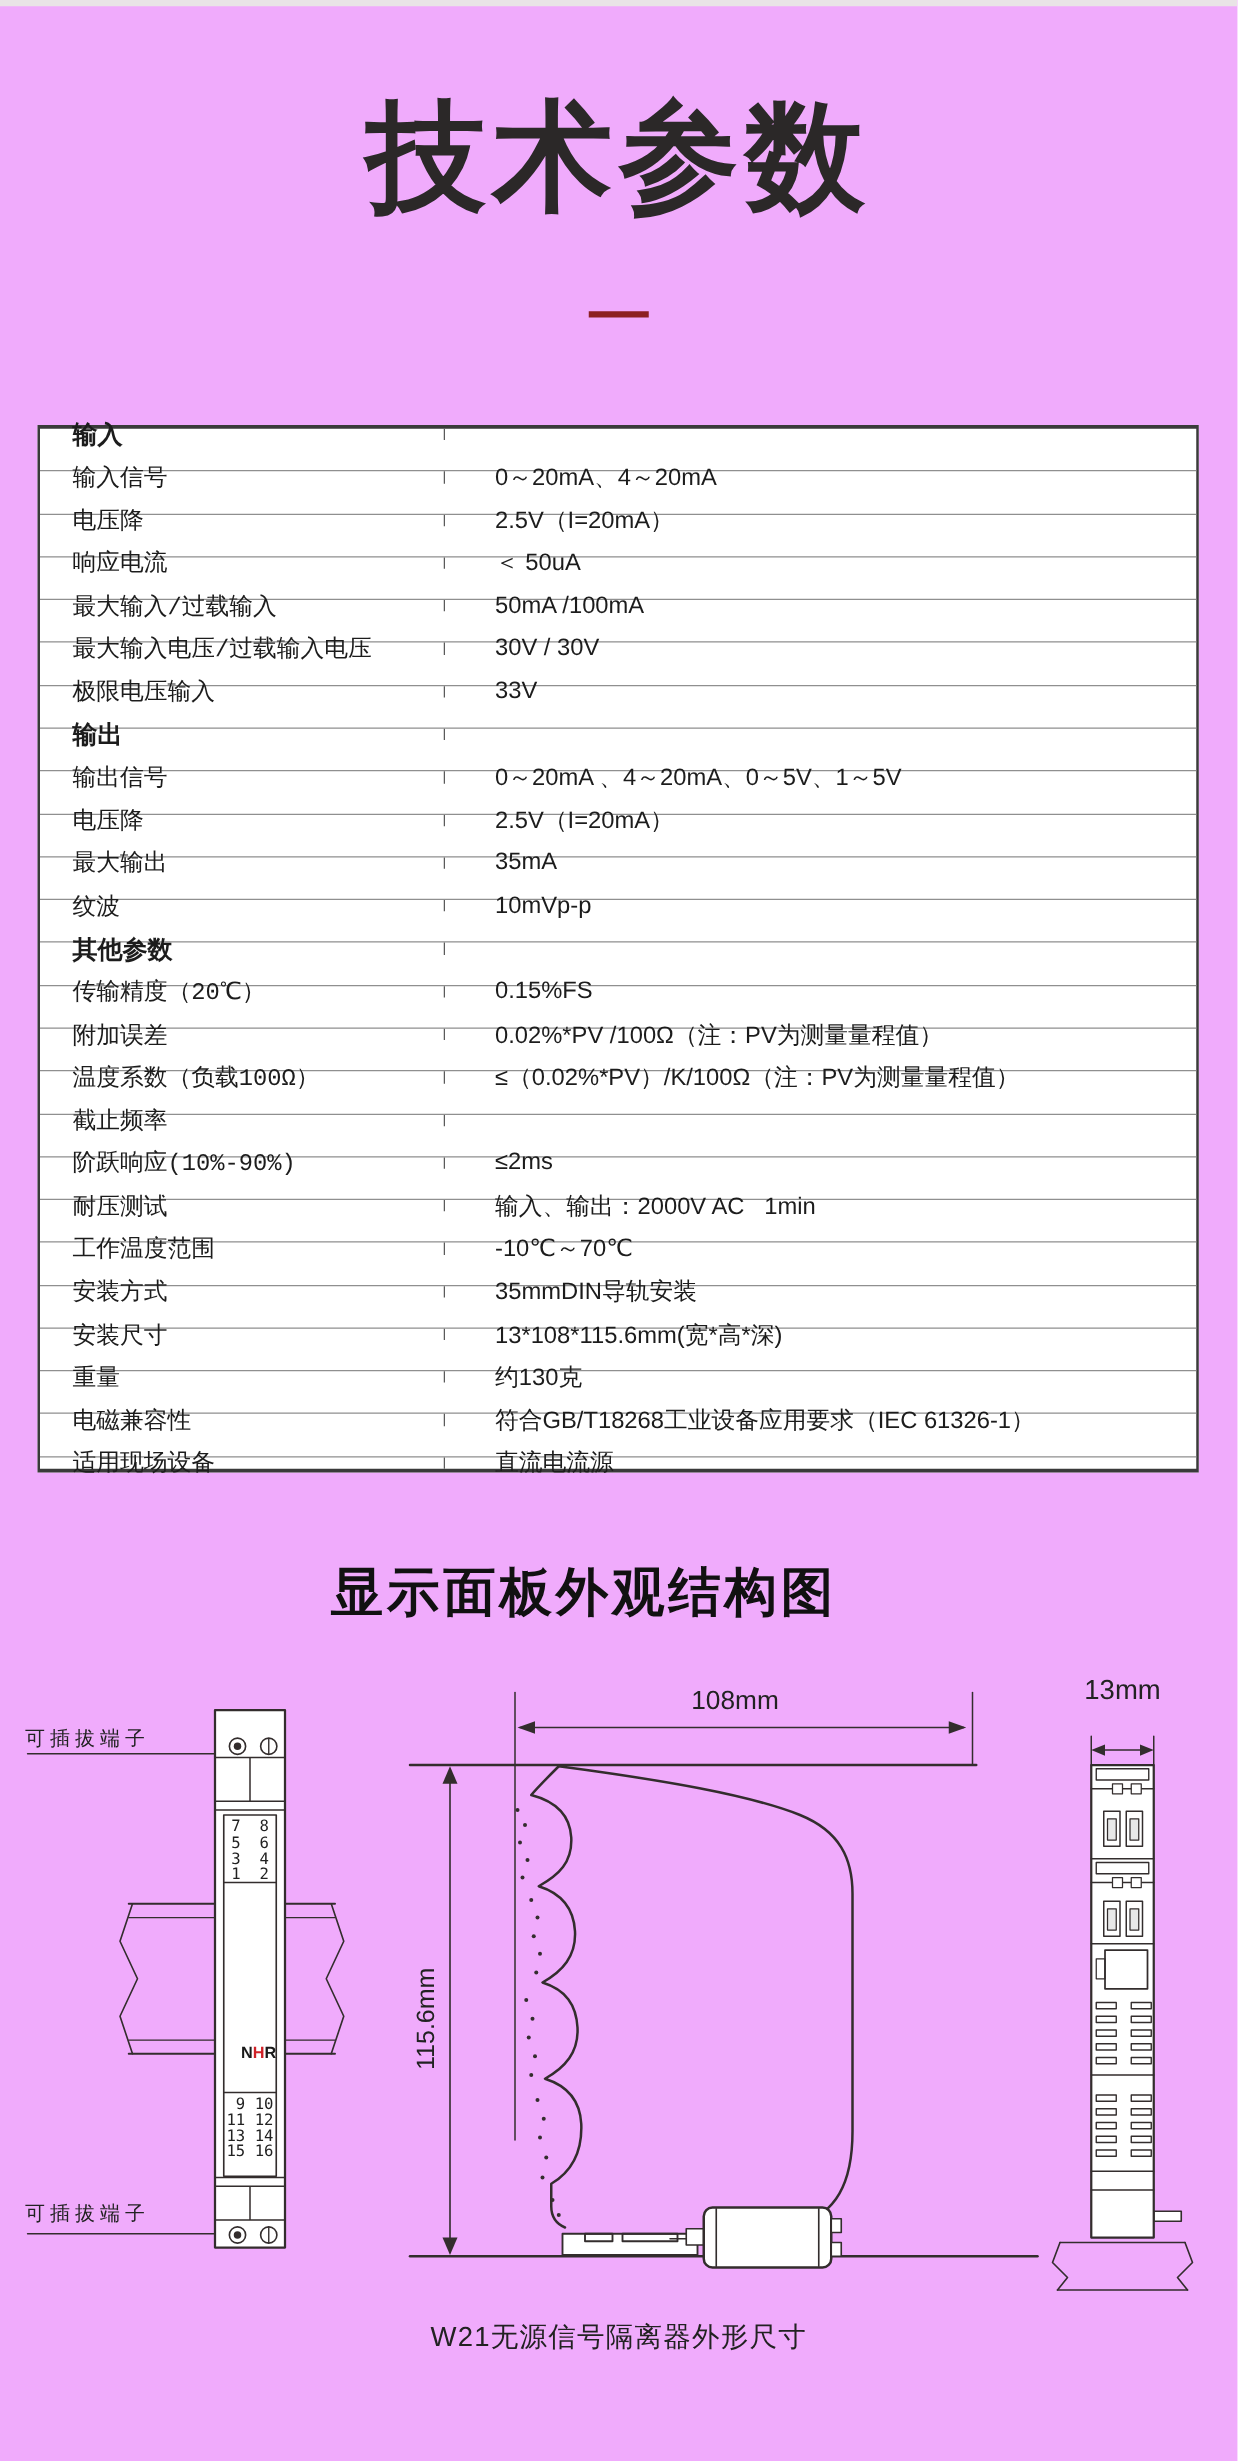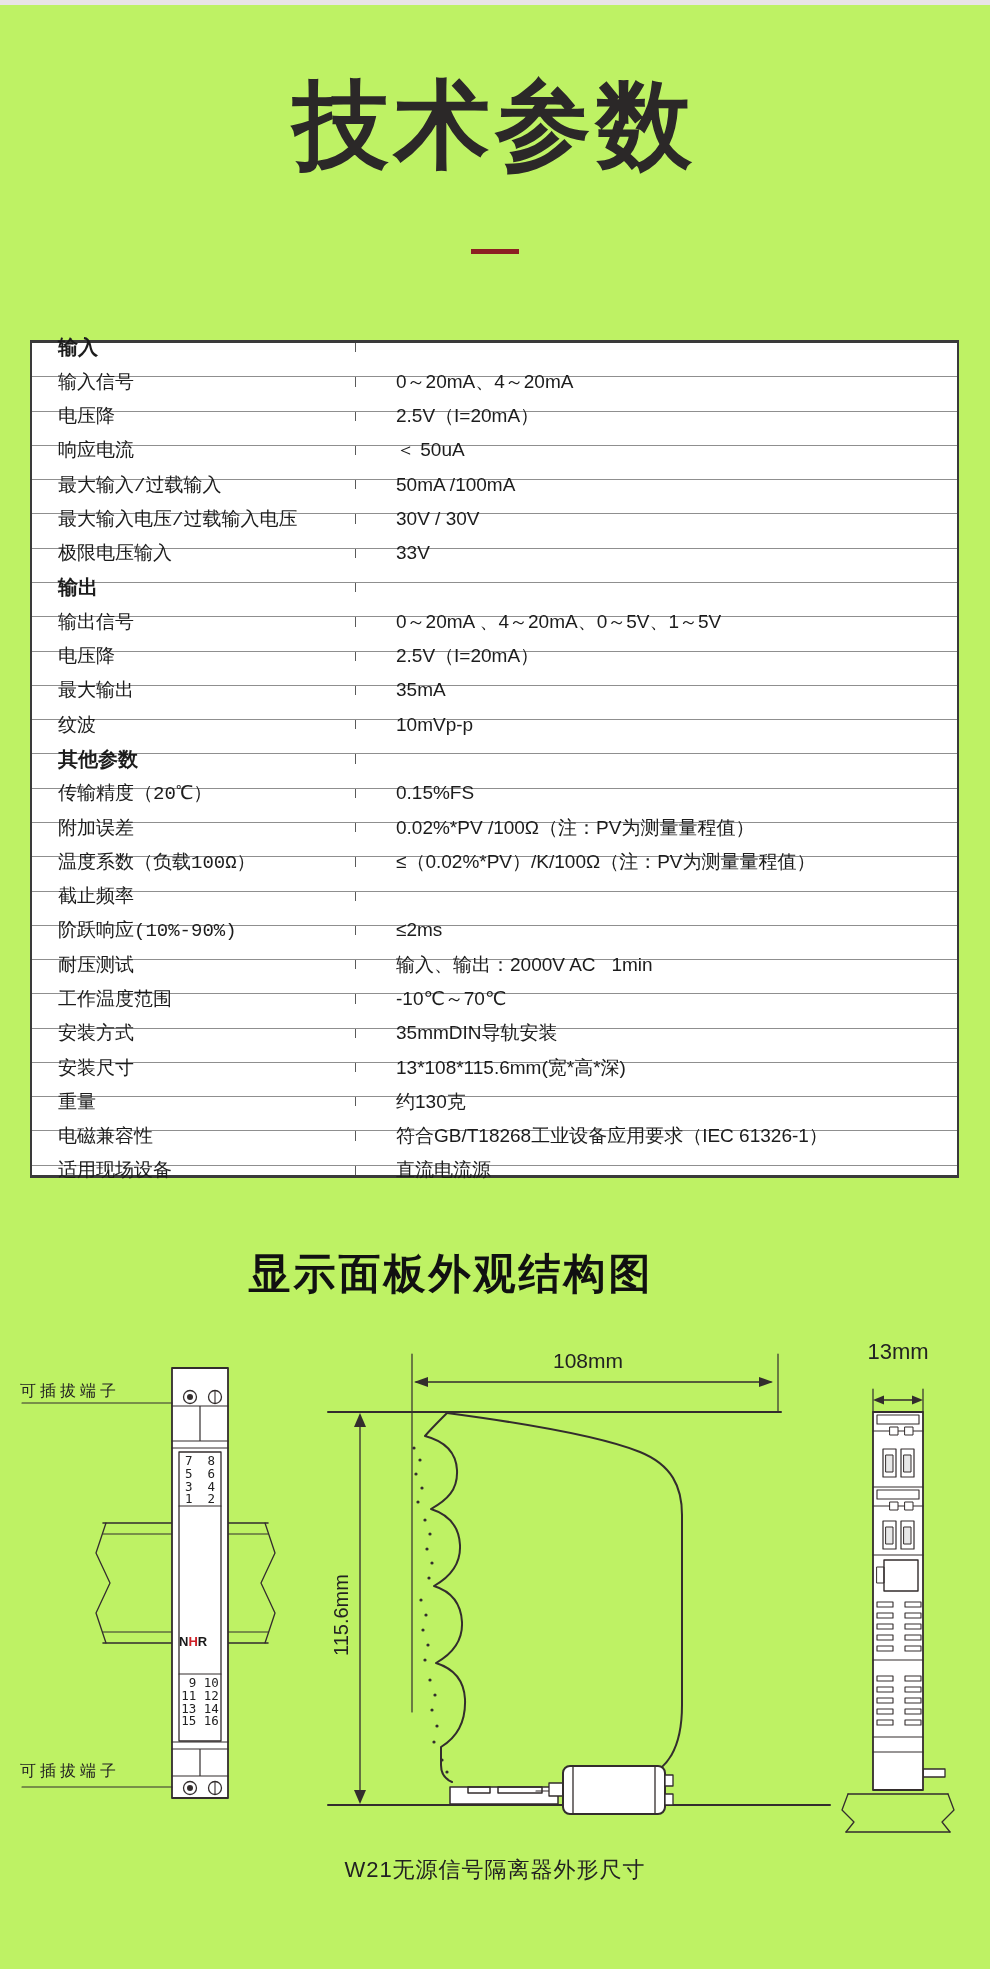--- a/index.html
+++ b/index.html
@@ -1,51 +1,51 @@
 <!DOCTYPE html>
 <html><head>
 <meta charset="utf-8">
 <style>
   html,body{margin:0;padding:0;background:#ffffff;}
-  #page{position:relative;width:990px;height:1969px;margin:0 auto;background:#bef264;
+  #page{position:relative;width:990px;height:1969px;margin:0 auto;background:#f0abfc;
         font-family:"Liberation Sans","DejaVu Sans",sans-serif;color:#1c1c1c;overflow:hidden;}
   #top-strip{position:absolute;left:0;top:0;width:990px;height:5px;background:#e9e4e6;}
   #page-title{position:absolute;left:0;top:62px;width:990px;text-align:center;
               font-size:96px;font-weight:900;letter-spacing:5px;color:#2b2828;}
   #title-dash{position:absolute;left:471px;top:249px;width:48px;height:5px;background:#8c2022;}
 
   
   #spec-table{position:absolute;left:30px;top:340px;width:929px;height:838px;
               display:flex;flex-direction:column;box-sizing:border-box;
               border:2px solid #3a3a3a;border-top-width:3px;border-bottom-width:3px;background:#fff;}
   .t-row{flex:1;display:flex;align-items:center;min-height:0;}
   .t-row + .t-row{border-top:1px solid #8f8f8f;margin-top:24px;}
   .t-label{width:297px;align-self:stretch;display:flex;align-items:center;
            padding-left:26px;border-right:1px solid #5a5a5a;font-size:19px;font-family:Liberation Mono, monospace;}
   .t-value{flex:1;padding-left:40px;font-size:19px;white-space:pre-wrap;}
   .section-row .t-label{font-weight:700;font-size:20px;}
 
-  #section2-title{position:absolute;left:0;top:1246px;width:902px;text-align:center;
+  #section2-title{position:absolute;left:16px;top:1246px;width:902px;text-align:center;
                   font-size:42px;font-weight:900;letter-spacing:3px;color:#111;}
 
   #diagram-svg{position:absolute;left:0;top:1340px;width:990px;height:510px;}
 
   .diag-label{position:absolute;font-size:16px;letter-spacing:4px;color:#222;text-align:right;}
   #label-pluggable-top{left:20px;top:1381px;}
   #label-pluggable-bottom{left:20px;top:1761px;}
   .dim-label{position:absolute;text-align:center;font-size:21px;letter-spacing:0;color:#222;}
   #dim-108{left:518px;top:1349px;width:140px;}
   #dim-115{left:295px;top:1603px;width:94px;height:24px;font-size:20px;transform:rotate(-90deg);}
   #dim-13{left:866px;top:1339px;width:64px;font-size:22px;}
   .terminal-numbers{position:absolute;width:42px;text-align:center;
                     font-family:"DejaVu Sans Mono","Liberation Mono",monospace;
                     font-size:12.5px;line-height:12.8px;white-space:pre;color:#222;}
   #terminals-top{left:179px;top:1455px;}
   #terminals-bottom{left:179px;top:1677px;}
-  #nhr-logo{position:absolute;left:179px;top:1634px;width:42px;text-align:left;
+  #nhr-logo{position:absolute;left:179px;top:1634px;width:42px;text-align:right;
             font-size:13px;font-weight:900;letter-spacing:0;color:#1a1a1a;}
   #nhr-logo .h-red{color:#cf2127;}
   #caption{position:absolute;left:0;top:1855px;width:990px;text-align:center;
            font-size:22px;color:#222;letter-spacing:1px;}
 </style>
 </head>
 <body>
 
 <div id="page">
 

